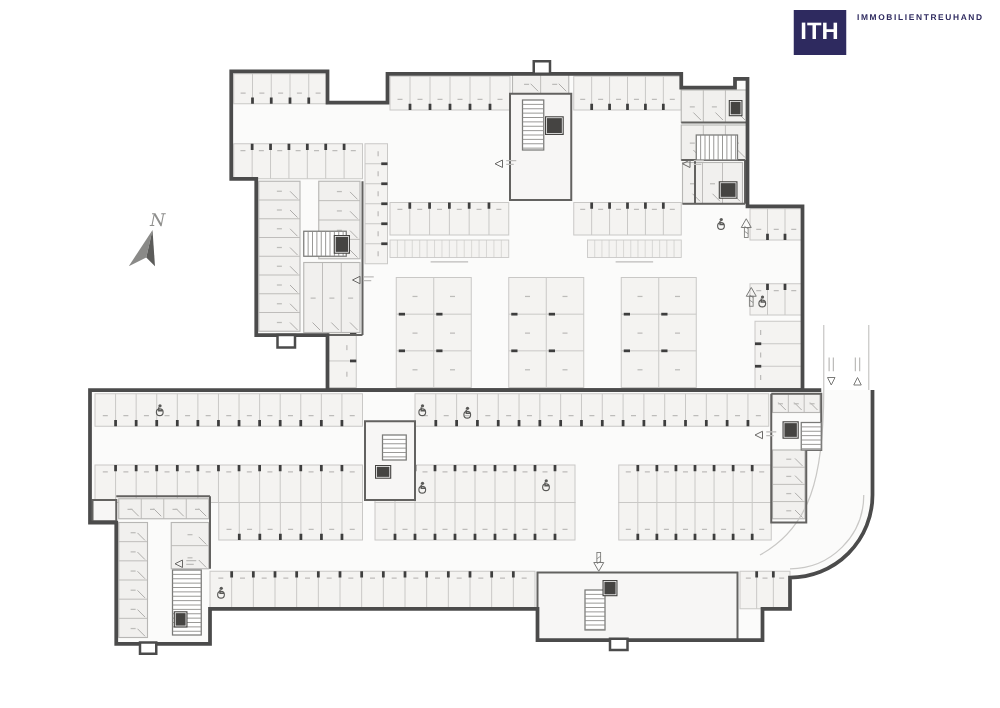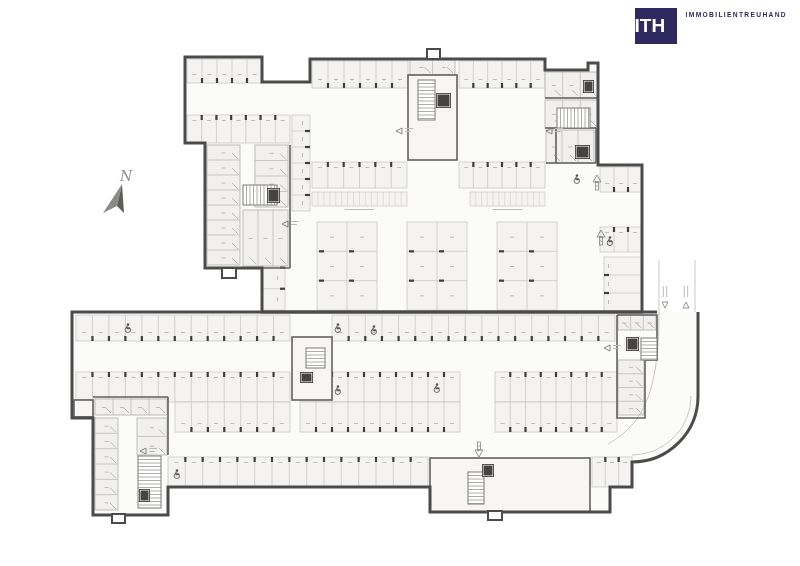--- a/index.html
+++ b/index.html
@@ -1,20 +1,20 @@
 <!DOCTYPE html>
 <html><head>
 <meta charset="utf-8">
 <style>
   html,body{margin:0;padding:0;background:#ffffff;}
   .canvas{position:relative;width:800px;height:566px;background:#ffffff;overflow:hidden;
           font-family:"Liberation Sans", sans-serif;}
   svg{position:absolute;left:0;top:0;}
   .logo{position:absolute;top:8px;right:13px;display:flex;align-items:flex-start;gap:9px;}
-  .logo-box{width:42px;height:36px;display:flex;align-items:center;
+  .logo-box{width:42px;height:36px;display:flex;align-items:center;justify-content:center;
             font-weight:bold;font-size:19px;letter-spacing:0px;color:#ffffff;
             font-family:"Liberation Sans", sans-serif;}
   .logo-name{font-family:"Liberation Serif", serif;font-weight:700;font-size:22px;
              letter-spacing:2.5px;line-height:1;}
   .logo-sub{font-family:"Liberation Sans", sans-serif;font-size:6.7px;font-weight:700;
             letter-spacing:1.32px;margin-top:3px;}
 </style>
 </head>
 <body>
 

